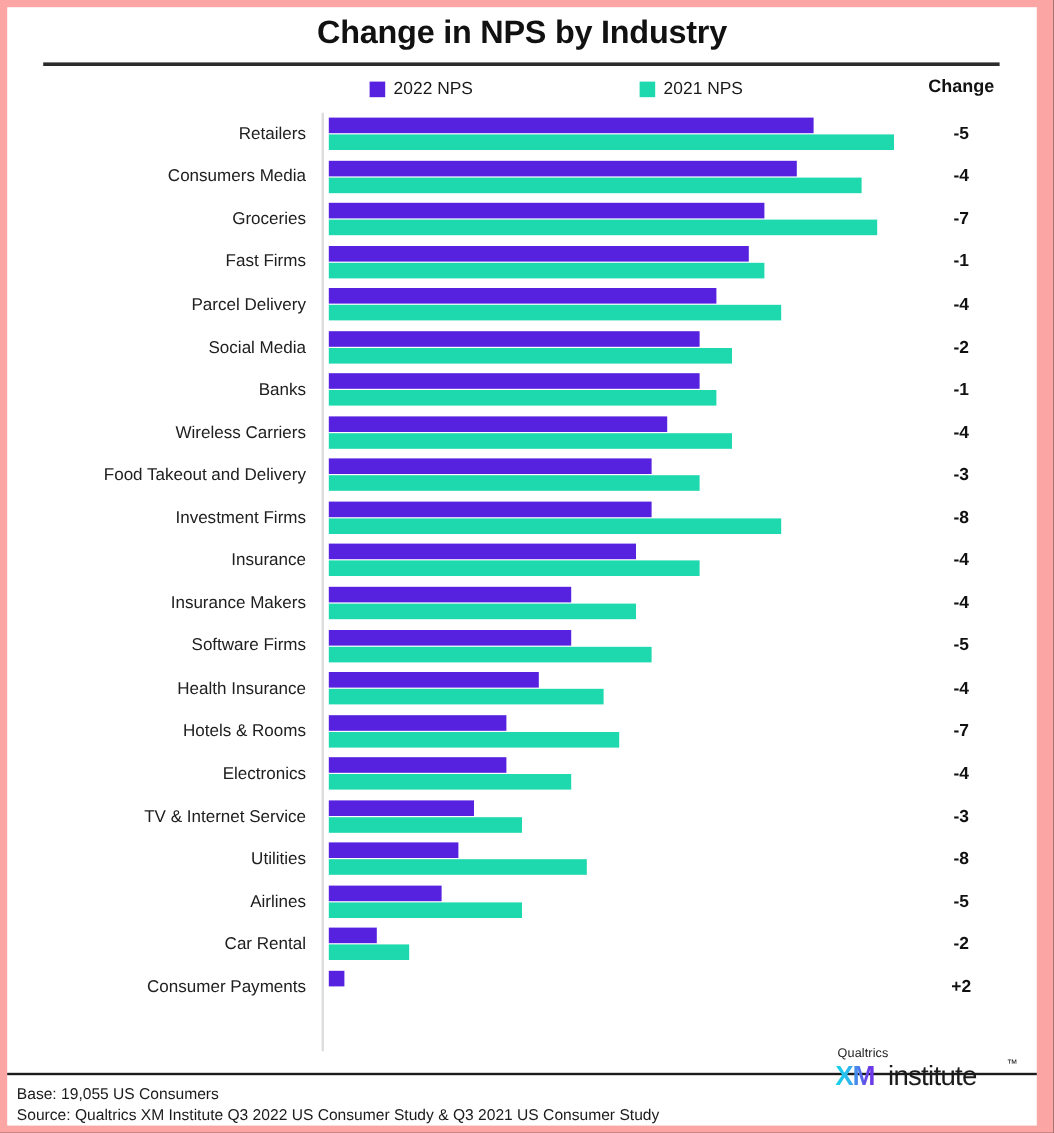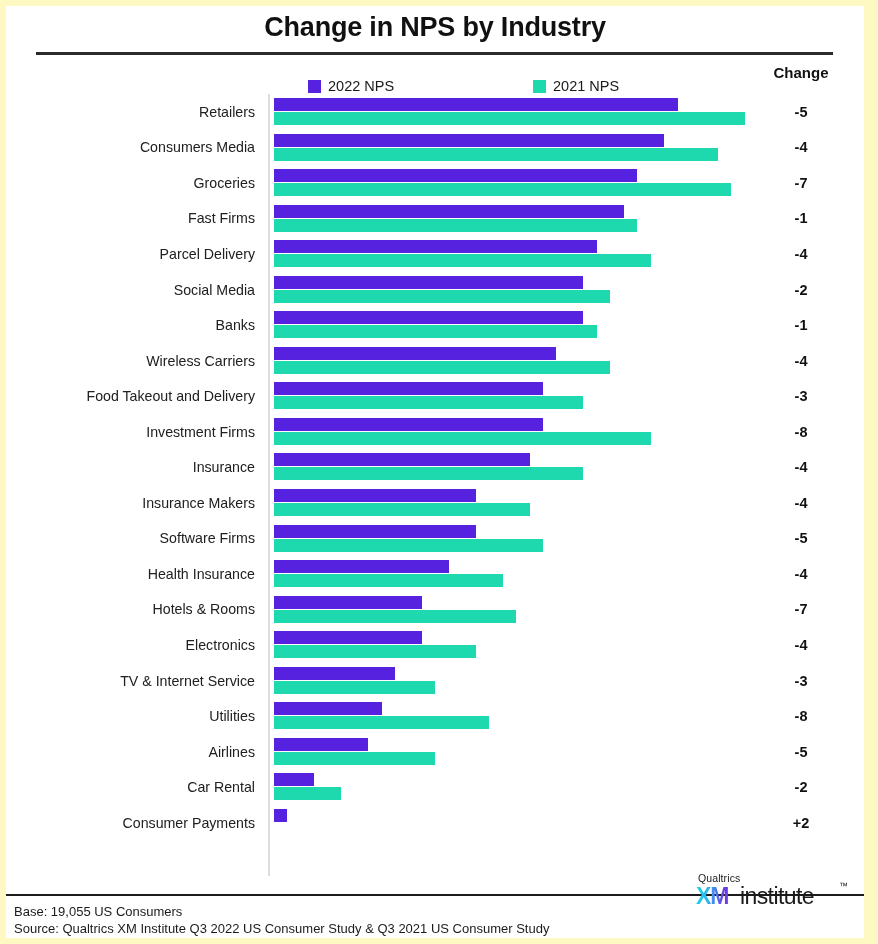--- a/index.html
+++ b/index.html
@@ -12,21 +12,21 @@
     width: 878px;
     height: 944px;
     font-family: "Liberation Sans", sans-serif;
     overflow: hidden;
   }
 
   #canvas {
     position: relative;
     width: 878px;
     height: 944px;
-    background: #fef9c3;
+    background: #fca5a5;
     box-sizing: border-box;
   }
 
   
   #page {
     position: absolute;
     left: 6px;
     top: 6px;
     width: 858px;
     height: 932px;
@@ -53,21 +53,21 @@
     top: 46px;
     width: 797px;
     height: 3px;
     background: #2b2b2b;
   }
 
   
   #legend {
     position: absolute;
     left: 0;
-    top: 68px;
+    top: 56px;
     width: 699px;
     height: 26px;
   }
   .legend-item {
     position: absolute;
     display: flex;
     align-items: center;
     gap: 7px;
     font-size: 14.5px;
     color: #1a1a1a;

